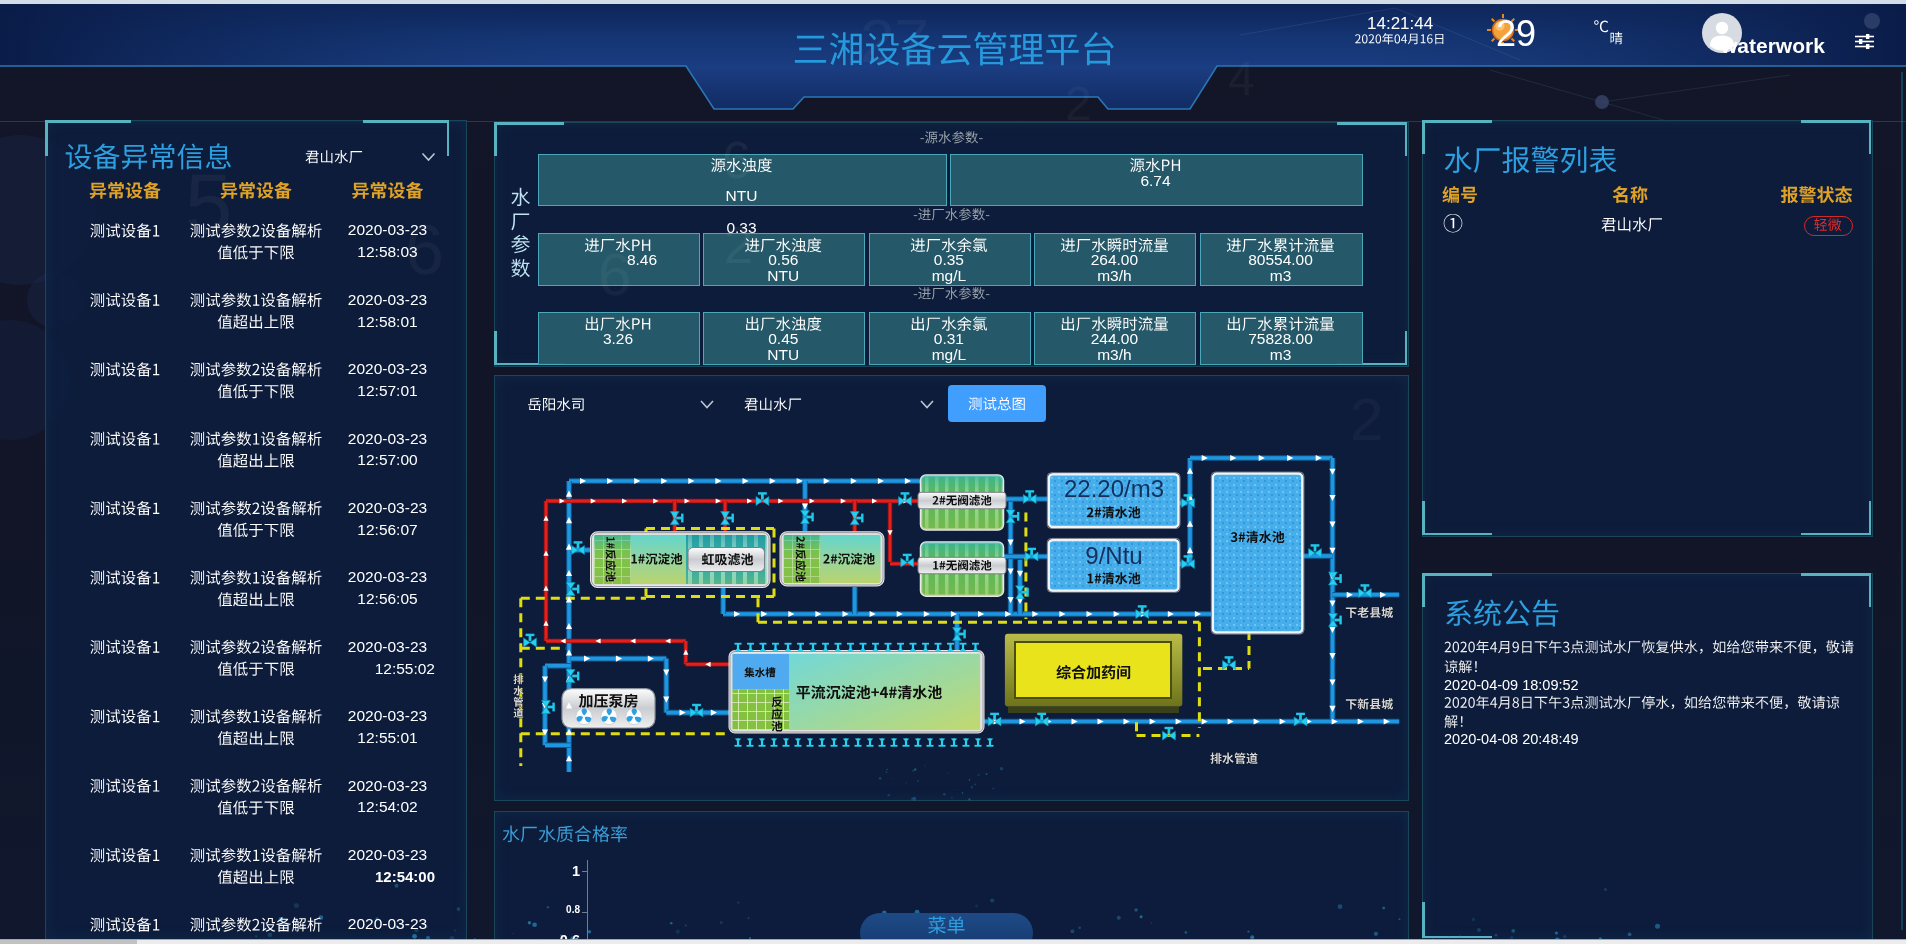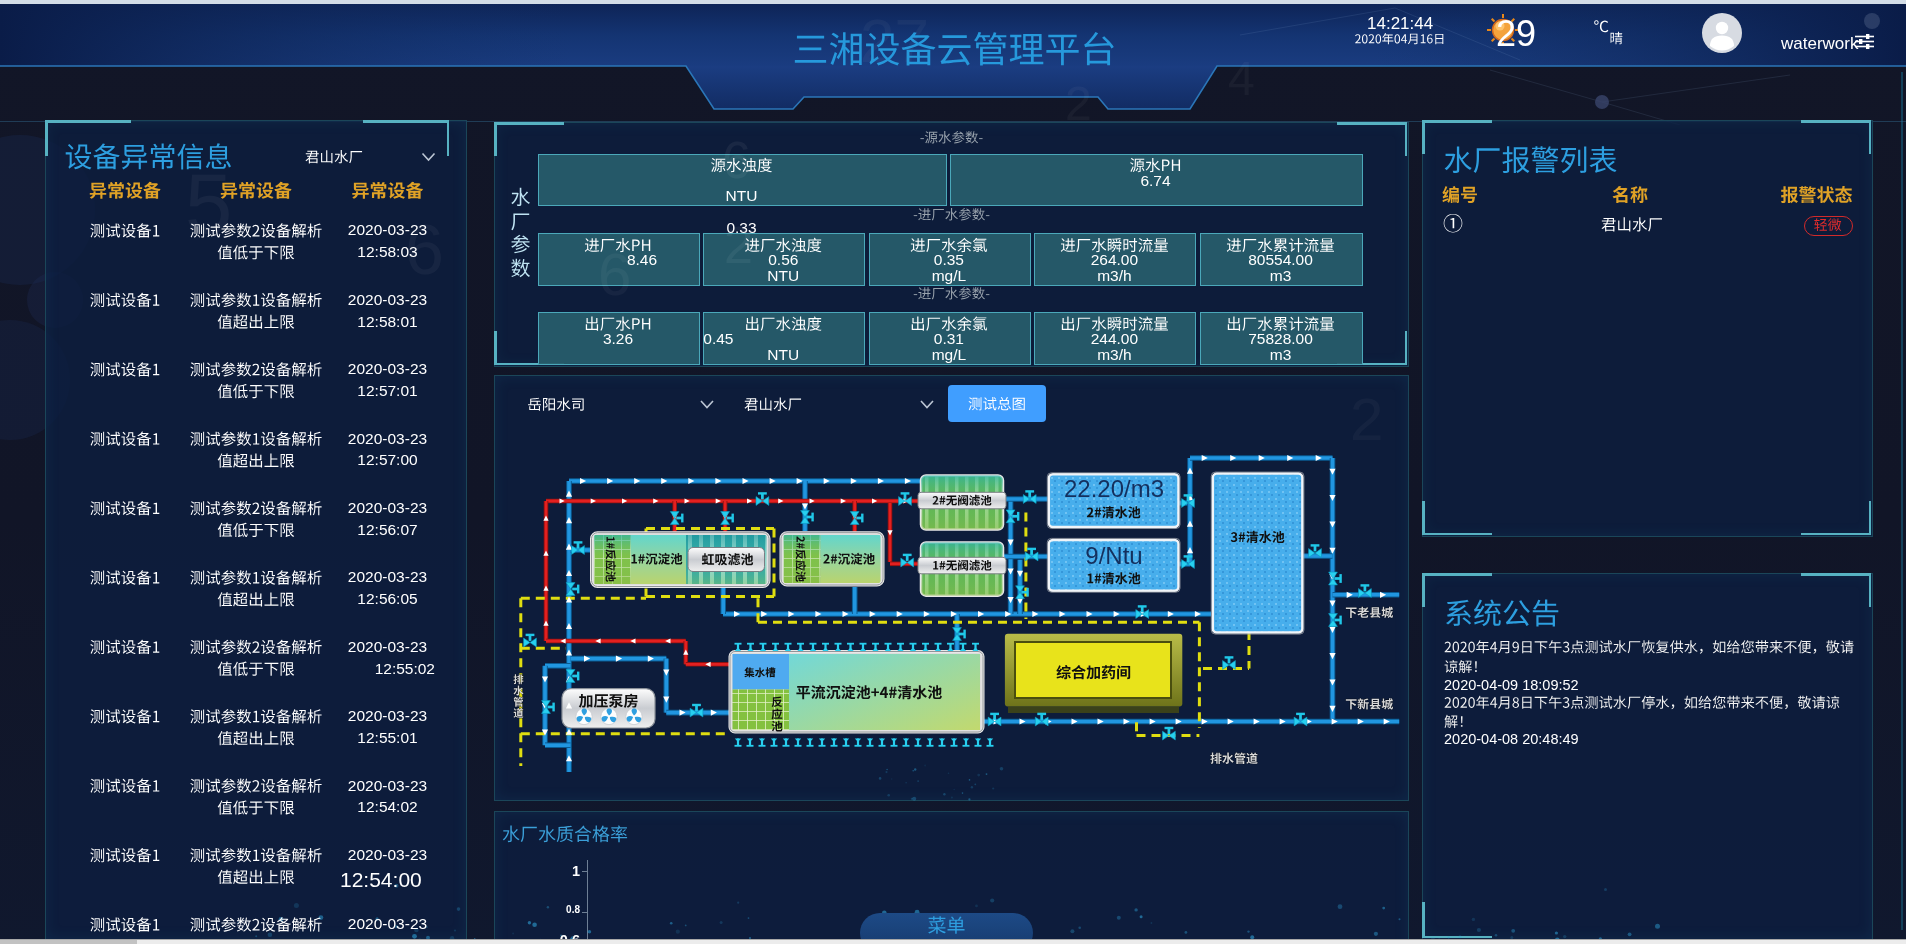--- a/index.html
+++ b/index.html
@@ -80,21 +80,21 @@
     <circle cx="17" cy="17" r="10.5" fill="#F4A33C" stroke="#D2691E" stroke-width="1.5"></circle>
     <circle cx="14" cy="13" r="4.5" fill="#FFC973" opacity=".85"></circle>
   </svg>
   <div class="lat" style="left:1496px;top:13px;font-size:36px;">29</div>
 
   <svg class="abs" style="left:1702px;top:13px;" width="40" height="40" viewBox="0 0 40 40">
     <circle cx="20" cy="20" r="20" fill="#D7DBE2"></circle>
     <circle cx="20" cy="15" r="6.2" fill="#FFFFFF"></circle>
     <path d="M8,33 Q8,22.5 20,22.5 Q32,22.5 32,33 Q26,37.5 20,37.5 Q14,37.5 8,33 Z" fill="#FFFFFF"></path>
   </svg>
-  <div class="lat" style="left:1781px;top:33.5px;font-size:17px;">waterwork</div>
+  <div class="lat" style="left:1721px;top:33.5px;font-size:21px;font-weight:bold;">waterwork</div>
 
   <svg class="abs" style="left:1855px;top:34px;" width="19" height="15" viewBox="0 0 19 15">
     <g stroke="#FFFFFF" stroke-width="1.6">
         <line x1="0" y1="2.5" x2="19" y2="2.5"></line>
         <line x1="0" y1="7.5" x2="19" y2="7.5"></line>
         <line x1="0" y1="12.5" x2="19" y2="12.5"></line>
       </g>
     <rect x="11" y="0" width="3.4" height="5" fill="#FFFFFF"></rect>
       <rect x="4" y="5" width="3.4" height="5" fill="#FFFFFF"></rect>
       <rect x="11" y="10" width="3.4" height="5" fill="#FFFFFF"></rect>
@@ -160,21 +160,21 @@
     <div class="lat" style="left:538.0px;top:251.4px;width:160px;text-align:center;font-size:15.5px;padding-left:24px;">8.46</div>
     <div class="lat" style="left:703.3px;top:251.4px;width:160px;text-align:center;font-size:15.5px;">0.56</div>
     <div class="lat" style="left:703.3px;top:266.9px;width:160px;text-align:center;font-size:15.5px;">NTU</div>
     <div class="lat" style="left:868.9px;top:251.4px;width:160px;text-align:center;font-size:15.5px;">0.35</div>
     <div class="lat" style="left:868.9px;top:266.9px;width:160px;text-align:center;font-size:15.5px;">mg/L</div>
     <div class="lat" style="left:1034.4px;top:251.4px;width:160px;text-align:center;font-size:15.5px;">264.00</div>
     <div class="lat" style="left:1034.4px;top:266.9px;width:160px;text-align:center;font-size:15.5px;">m3/h</div>
     <div class="lat" style="left:1200.5px;top:251.4px;width:160px;text-align:center;font-size:15.5px;">80554.00</div>
     <div class="lat" style="left:1200.5px;top:266.9px;width:160px;text-align:center;font-size:15.5px;">m3</div>
     <div class="lat" style="left:538.0px;top:330.1px;width:160px;text-align:center;font-size:15.5px;">3.26</div>
-    <div class="lat" style="left:703.3px;top:330.1px;width:160px;font-size:15.5px;">0.45</div>
+    <div class="lat" style="left:703.3px;top:330.1px;width:160px;text-align:center;font-size:15.5px;">0.45</div>
     <div class="lat" style="left:703.3px;top:345.6px;width:160px;text-align:center;font-size:15.5px;">NTU</div>
     <div class="lat" style="left:868.9px;top:330.1px;width:160px;text-align:center;font-size:15.5px;">0.31</div>
     <div class="lat" style="left:868.9px;top:345.6px;width:160px;text-align:center;font-size:15.5px;">mg/L</div>
     <div class="lat" style="left:1034.4px;top:330.1px;width:160px;text-align:center;font-size:15.5px;">244.00</div>
     <div class="lat" style="left:1034.4px;top:345.6px;width:160px;text-align:center;font-size:15.5px;">m3/h</div>
     <div class="lat" style="left:1200.5px;top:330.1px;width:160px;text-align:center;font-size:15.5px;">75828.00</div>
     <div class="lat" style="left:1200.5px;top:345.6px;width:160px;text-align:center;font-size:15.5px;">m3</div>
     <div class="lat" style="left:1053px;top:475px;width:122px;text-align:center;font-size:24px;color:#14305E;">22.20/m3</div>
     <div class="lat" style="left:1053px;top:542px;width:122px;text-align:center;font-size:24px;color:#14305E;">9/Ntu</div>
 
@@ -752,21 +752,21 @@
     <div class="lat" style="left:340px;top:520.7px;width:95px;text-align:center;font-size:15.5px;">12:56:07</div>
     <div class="lat" style="left:340px;top:568.3px;width:95px;text-align:center;font-size:15.5px;">2020-03-23</div>
     <div class="lat" style="left:340px;top:590.1px;width:95px;text-align:center;font-size:15.5px;">12:56:05</div>
     <div class="lat" style="left:340px;top:637.7px;width:95px;text-align:center;font-size:15.5px;">2020-03-23</div>
     <div class="lat" style="left:340px;top:659.5px;width:95px;text-align:right;font-size:15.5px;">12:55:02</div>
     <div class="lat" style="left:340px;top:707.1px;width:95px;text-align:center;font-size:15.5px;">2020-03-23</div>
     <div class="lat" style="left:340px;top:728.9px;width:95px;text-align:center;font-size:15.5px;">12:55:01</div>
     <div class="lat" style="left:340px;top:776.5px;width:95px;text-align:center;font-size:15.5px;">2020-03-23</div>
     <div class="lat" style="left:340px;top:798.3px;width:95px;text-align:center;font-size:15.5px;">12:54:02</div>
     <div class="lat" style="left:340px;top:845.9px;width:95px;text-align:center;font-size:15.5px;">2020-03-23</div>
-    <div class="lat" style="left:340px;top:867.7px;width:95px;text-align:left;font-size:21px;">12:54:00</div>
+    <div class="lat" style="left:340px;top:867.7px;width:95px;text-align:right;font-size:15px;font-weight:bold;">12:54:00</div>
     <div class="lat" style="left:340px;top:915.3px;width:95px;text-align:center;font-size:15.5px;">2020-03-23</div>
   <svg class="abs" style="left:0;top:0;z-index:50;pointer-events:none;" width="1906" height="944" viewBox="0 0 1906 944">
       <defs>
         <path id="gr4E09" d="M123 743H879V667H123ZM187 416H801V341H187ZM65 69H934V-7H65Z"></path>
         <path id="gr6E58" d="M267 619H590V547H267ZM651 553H887V486H651ZM651 304H887V237H651ZM647 53H891V-16H647ZM404 840H474V-79H404ZM406 592 453 581Q437 486 410 392Q384 299 351 220Q317 141 278 88Q272 96 262 107Q253 117 244 127Q234 137 226 143Q265 189 300 261Q334 334 362 420Q389 506 406 592ZM458 460Q468 451 488 431Q509 411 532 387Q555 363 574 343Q593 323 600 314L560 247Q550 263 533 287Q515 311 495 338Q475 364 456 387Q437 409 425 423ZM84 776 127 829Q155 816 185 799Q215 781 242 762Q269 744 285 727L240 667Q224 684 198 704Q172 724 142 743Q112 762 84 776ZM38 505 79 561Q109 550 141 534Q173 518 200 501Q228 484 246 468L203 407Q186 423 158 441Q131 459 99 476Q68 493 38 505ZM57 -31Q75 9 96 63Q116 118 137 178Q159 238 175 295L238 258Q223 205 204 147Q185 90 166 35Q146 -20 127 -67ZM616 799H923V-69H851V731H685V-76H616Z"></path>
         <path id="gr8BBE" d="M122 776 171 822Q198 800 227 773Q257 746 283 720Q309 693 324 672L273 619Q258 641 232 668Q207 695 178 724Q149 752 122 776ZM175 -60 161 8 180 38 368 175Q372 160 381 142Q389 123 395 112Q329 63 287 32Q246 2 224 -16Q202 -33 191 -43Q181 -52 175 -60ZM43 526H221V454H43ZM512 804H773V734H512ZM384 398H851V328H384ZM827 398H841L855 401L901 381Q870 283 817 207Q765 131 696 75Q626 19 546 -19Q465 -57 377 -80Q373 -66 362 -46Q351 -27 341 -15Q422 4 498 38Q574 72 639 121Q704 171 753 237Q801 303 827 386ZM485 345Q525 254 593 181Q661 108 755 58Q849 8 963 -16Q955 -24 946 -36Q937 -48 929 -60Q921 -72 917 -83Q740 -40 615 64Q490 168 422 323ZM491 804H562V691Q562 645 548 595Q534 545 496 500Q458 455 386 420Q381 428 372 439Q363 449 353 460Q344 470 337 476Q403 506 436 542Q469 579 480 617Q491 656 491 693ZM739 804H810V572Q810 550 813 542Q816 534 828 534Q834 534 848 534Q862 534 876 534Q891 534 897 534Q908 534 921 535Q935 537 944 539Q945 525 947 506Q949 487 951 474Q942 471 928 470Q913 469 898 469Q891 469 875 469Q859 469 844 469Q829 469 823 469Q788 469 770 479Q752 489 745 512Q739 535 739 573ZM175 -60Q172 -51 165 -39Q158 -27 150 -15Q141 -3 134 4Q144 10 155 23Q167 36 176 54Q184 72 184 95V526H257V30Q257 30 244 20Q232 11 216 -4Q200 -18 187 -34Q175 -49 175 -60Z"></path>
         <path id="gr5907" d="M326 754H754V688H326ZM730 754H746L759 758L808 727Q766 662 704 609Q641 555 566 512Q491 469 407 436Q323 404 236 381Q149 358 64 344Q62 355 56 368Q50 381 43 394Q37 407 30 415Q112 426 196 446Q280 466 360 495Q440 524 511 561Q582 599 638 644Q695 690 730 743ZM321 686Q383 616 483 563Q584 510 710 476Q836 442 973 427Q965 419 956 406Q947 394 939 381Q931 369 926 358Q790 376 663 414Q537 452 432 512Q327 571 256 652ZM170 357H827V-78H746V291H248V-80H170ZM201 190H781V129H201ZM201 18H781V-48H201ZM460 326H537V-19H460ZM369 843 450 827Q399 746 321 670Q242 593 128 533Q122 542 113 553Q104 563 95 573Q85 583 76 588Q149 623 206 665Q262 708 303 754Q344 800 369 843Z"></path>
         <path id="gr4E91" d="M165 760H842V684H165ZM56 478H945V401H56ZM620 277 688 312Q731 256 776 191Q821 127 860 67Q899 6 924 -41L852 -83Q828 -36 789 27Q750 89 706 155Q661 221 620 277ZM141 -44Q139 -34 134 -19Q129 -4 123 12Q118 28 112 40Q130 44 148 64Q166 83 189 114Q202 129 226 163Q250 197 280 245Q309 292 339 347Q369 402 393 457L484 426Q444 347 396 271Q349 194 299 126Q249 58 199 4V2Q199 2 190 -3Q182 -7 170 -15Q159 -22 150 -29Q141 -37 141 -44ZM141 -44 140 20 197 52 802 98Q804 81 809 60Q814 39 818 26Q674 14 570 5Q467 -4 396 -11Q325 -17 279 -21Q234 -26 208 -29Q181 -33 166 -36Q152 -39 141 -44Z"></path>
         <path id="gr7BA1" d="M267 12H796V-47H267ZM101 559H915V394H839V500H174V394H101ZM262 438H792V237H262V294H719V380H262ZM266 168H845V-79H771V109H266ZM211 438H287V-81H211ZM440 623 507 637Q522 616 535 589Q548 562 553 543L483 526Q478 546 465 573Q453 600 440 623ZM165 759H484V703H165ZM582 758H940V702H582ZM167 844 240 830Q218 759 183 692Q148 626 108 580Q101 586 89 592Q77 599 65 606Q53 612 43 616Q85 658 116 719Q148 779 167 844ZM590 842 663 829Q646 768 617 712Q589 655 554 616Q548 621 537 628Q525 634 513 641Q501 647 492 651Q526 687 551 737Q576 788 590 842ZM249 717 309 736Q328 708 347 673Q367 639 375 614L311 592Q303 617 285 652Q268 688 249 717ZM675 712 734 736Q758 708 781 674Q805 641 816 616L755 589Q744 613 722 648Q699 683 675 712Z"></path>
         <path id="gr7406" d="M476 540V411H847V540ZM476 728V601H847V728ZM407 794H919V346H407ZM395 228H933V160H395ZM318 22H967V-47H318ZM46 773H358V702H46ZM56 483H343V413H56ZM35 100Q76 112 127 127Q179 143 237 162Q294 182 352 201L365 128Q284 101 202 73Q120 46 54 24ZM170 745H242V125L170 111ZM629 763H694V378H700V-9H623V378H629Z"></path>

